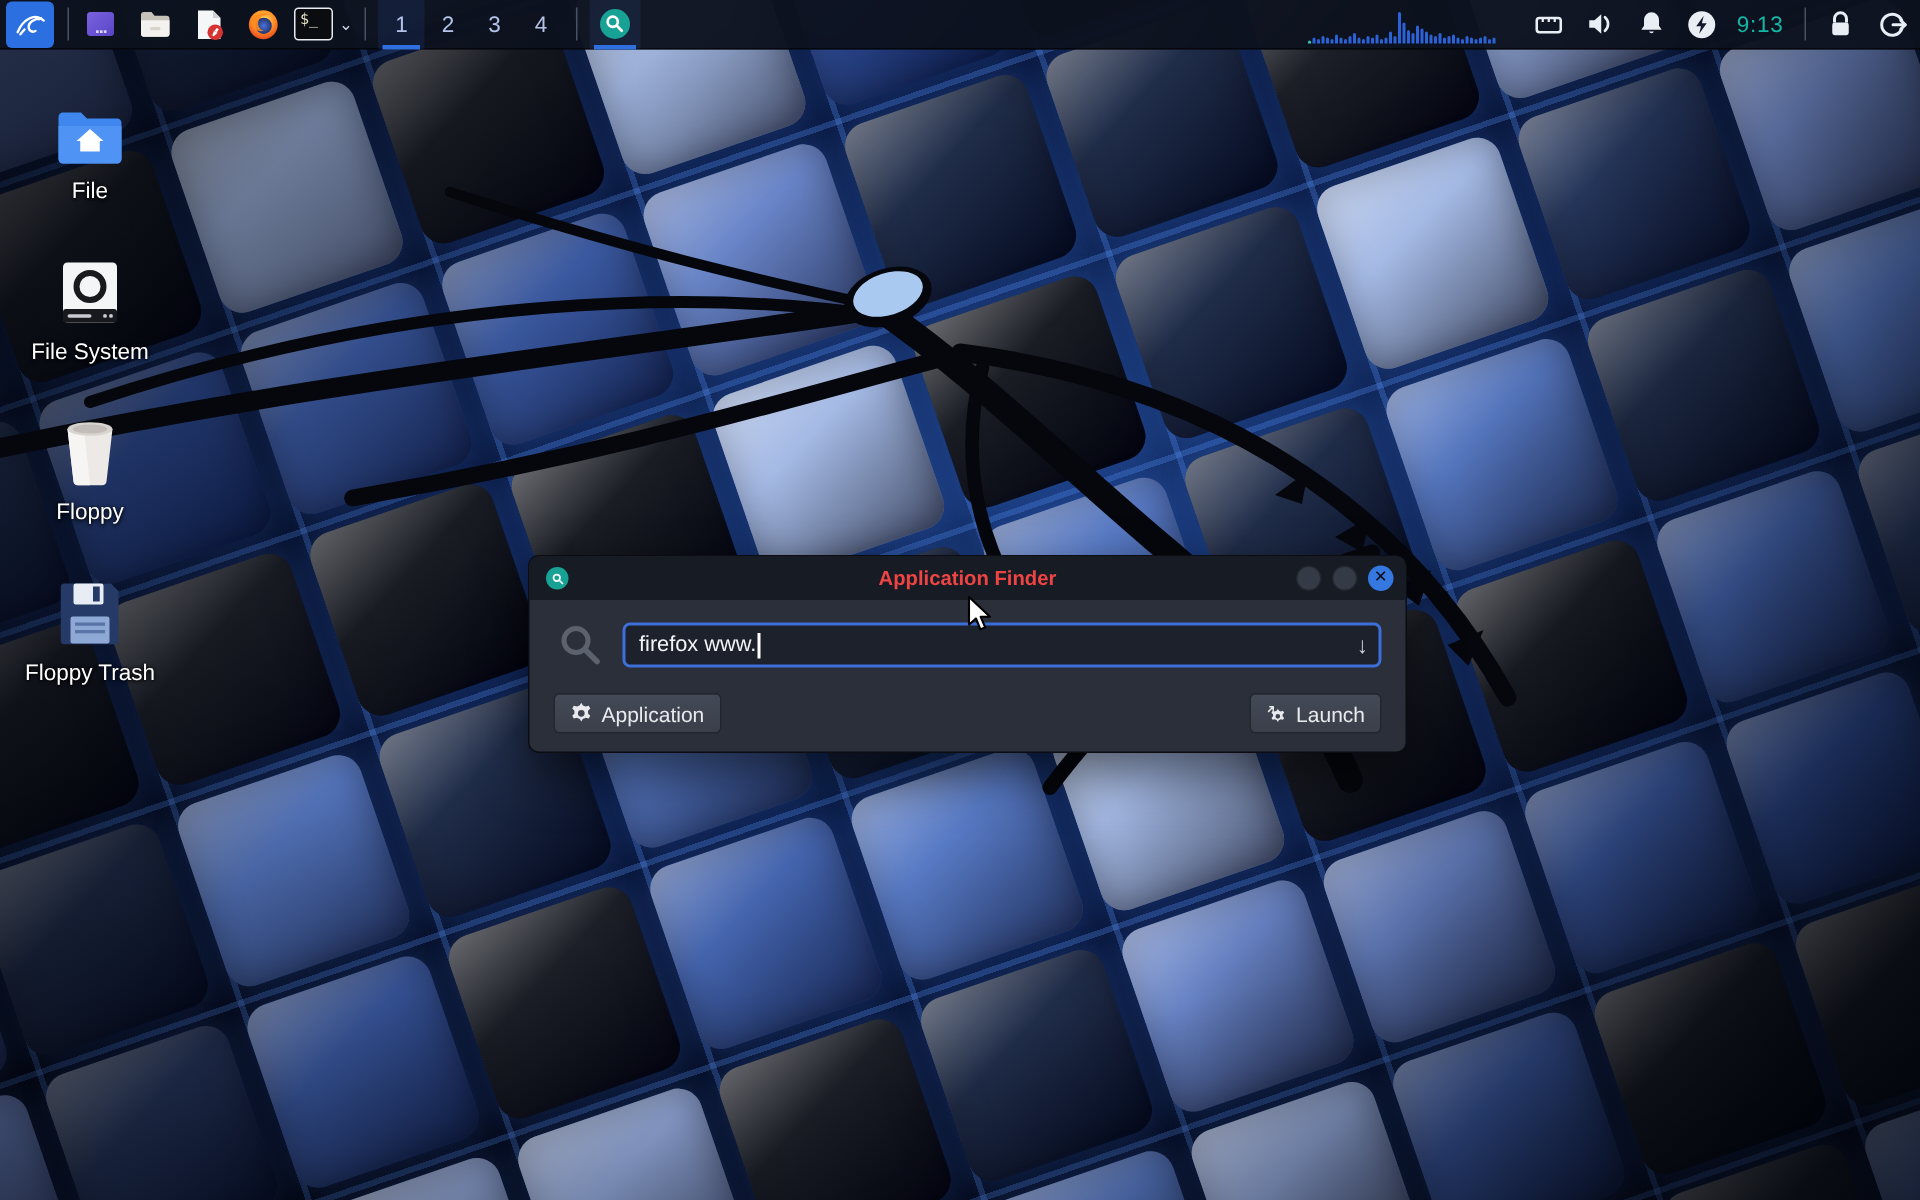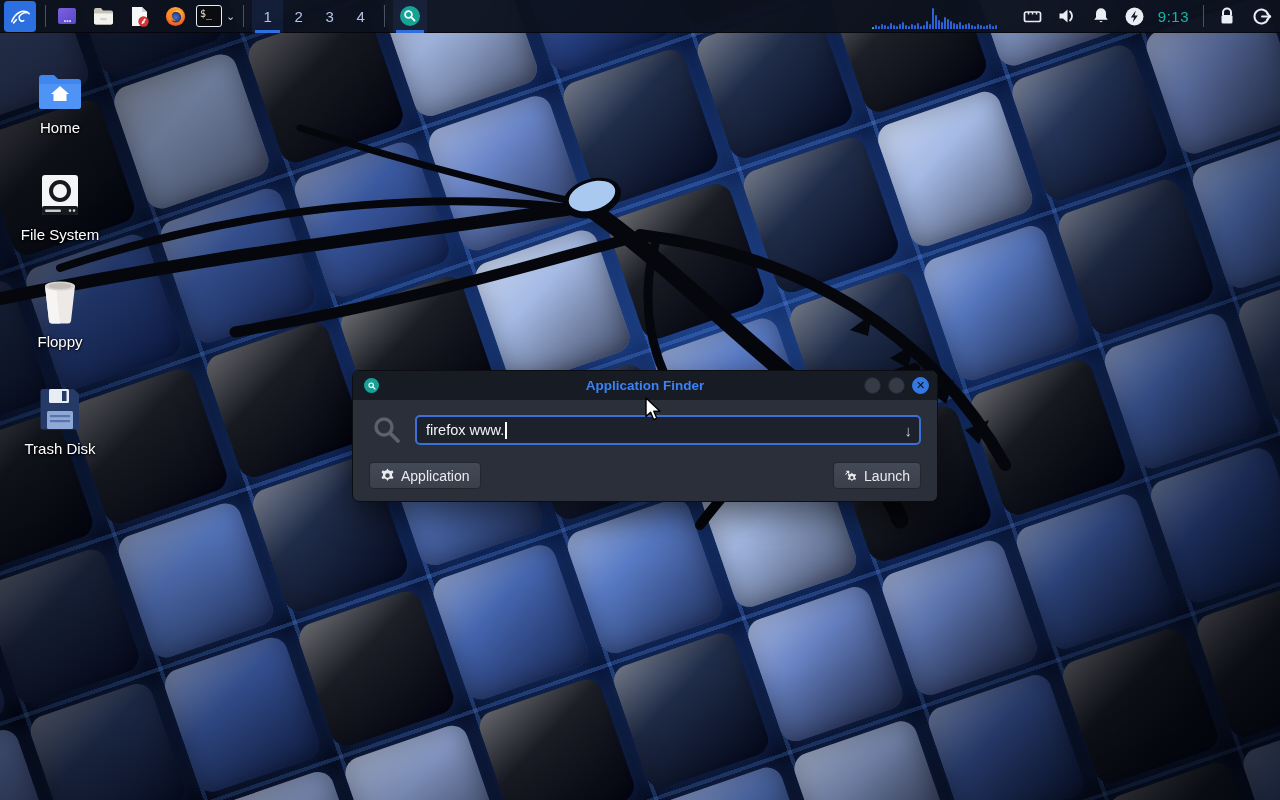--- a/index.html
+++ b/index.html
@@ -63,21 +63,21 @@
   .desktop-icons{position:absolute;left:8px;top:50px;z-index:2;width:104px;}
   .dicon{width:104px;height:100px;margin-bottom:7px;display:flex;flex-direction:column;align-items:center;justify-content:flex-start;}
   .dicon .art{height:52px;display:flex;align-items:flex-end;justify-content:center;margin-top:8px;}
   .dicon .lbl{margin-top:9px;color:#fff;font-size:15px;text-shadow:0 1px 3px rgba(0,0,0,.95),0 0 2px rgba(0,0,0,.9);white-space:nowrap;}
   
   .finder{position:absolute;left:352px;top:370px;width:586px;z-index:6;
     background:#2b2f39;border:1px solid #0b0d12;border-radius:7px;box-sizing:border-box;
     box-shadow:0 14px 34px rgba(0,0,0,.55);overflow:hidden;}
   .titlebar{height:29px;background:#171b23;display:flex;align-items:center;position:relative;padding:0 8px;}
   .titlebar .app-ic{width:15px;height:15px;border-radius:50%;background:#17a295;display:flex;align-items:center;justify-content:center;margin-left:3px;}
-  .title{position:absolute;left:0;right:0;text-align:center;color:#3b82f6;font-size:13.5px;font-weight:bold;pointer-events:none;}
+  .title{position:absolute;left:0;right:0;text-align:center;color:#ef4444;font-size:13.5px;font-weight:bold;pointer-events:none;}
   .winbtns{margin-left:auto;display:flex;align-items:center;gap:7px;z-index:1;}
   .winbtn{width:17px;height:17px;border-radius:50%;background:#343a46;border:1px solid #23272f;box-sizing:border-box;}
   .winbtn.close{background:#3478e0;border-color:#3478e0;color:#0b0d12;display:flex;align-items:center;justify-content:center;
     font-size:11px;font-weight:bold;line-height:1;}
   .finder-body{padding:14px 16px 12px 16px;text-align:center;}
   .search-row{display:flex;align-items:center;}
   .big-search{margin:0 12px 0 2px;flex:0 0 auto;display:flex;}
   .search-field{position:relative;flex:1;height:30px;background:#1d212b;border:2px solid #3d6fd8;border-radius:5px;
     box-sizing:border-box;display:flex;align-items:center;padding:0 26px 0 9px;}
   .search-text{color:#f2f4f7;font-size:14.5px;white-space:pre;}
@@ -374,21 +374,21 @@
 
 <div class="desktop-icons">
   <div class="dicon">
     <span class="art">
       <svg width="46" height="38" viewBox="0 0 46 38">
         <path d="M2 6 a3 3 0 0 1 3-3 h12 l4 4 h20 a3 3 0 0 1 3 3 v24 a3 3 0 0 1-3 3 h-36 a3 3 0 0 1-3-3 z" fill="#3f86ef"></path>
         <path d="M2 12 h42 v22 a3 3 0 0 1-3 3 h-36 a3 3 0 0 1-3-3 z" fill="#4f93f5"></path>
         <path d="M23 14 l9 8 h-2.5 v7 h-13 v-7 h-2.5 z" fill="#ffffff"></path>
       </svg>
     </span>
-    <span class="lbl">Home</span>
+    <span class="lbl">File</span>
   </div>
   <div class="dicon">
     <span class="art">
       <svg width="40" height="44" viewBox="0 0 40 44">
         <rect x="2" y="2" width="36" height="40" rx="3" fill="#f4f5f7"></rect>
         <circle cx="20" cy="18" r="9" fill="none" stroke="#17191d" stroke-width="4"></circle>
         <rect x="2" y="33" width="36" height="9" rx="2" fill="#17191d"></rect>
         <rect x="5" y="36.5" width="16" height="2.4" rx="1.2" fill="#c9ccd2"></rect>
         <circle cx="30" cy="37.6" r="1.3" fill="#c9ccd2"></circle>
         <circle cx="34" cy="37.6" r="1.3" fill="#c9ccd2"></circle>
@@ -411,21 +411,21 @@
     <span class="art">
       <svg width="42" height="44" viewBox="0 0 42 44">
         <path d="M4 2 h31 l5 5 v33 a2.5 2.5 0 0 1-2.5 2.5 h-33.5 a2.5 2.5 0 0 1-2.5-2.5 v-35.5 a2.5 2.5 0 0 1 2.5-2.5 z" fill="#253a66"></path>
         <rect x="10" y="2" width="20" height="14" rx="1.5" fill="#e8ecf4"></rect>
         <rect x="23" y="4" width="4.5" height="10" fill="#253a66"></rect>
         <rect x="8" y="24" width="26" height="18" rx="1.5" fill="#8fa9d6"></rect>
         <rect x="11" y="28" width="20" height="2.2" fill="#5a74a8"></rect>
         <rect x="11" y="33" width="20" height="2.2" fill="#5a74a8"></rect>
       </svg>
     </span>
-    <span class="lbl">Trash Disk</span>
+    <span class="lbl">Floppy Trash</span>
   </div>
 </div>
 
 <div class="finder">
   <div class="titlebar">
     <span class="app-ic">
       <svg width="10" height="10" viewBox="0 0 12 12">
         <circle cx="5" cy="5" r="2.6" fill="none" stroke="#fff" stroke-width="1.4"></circle>
         <path d="M7 7 L9.6 9.6" stroke="#fff" stroke-width="1.4" stroke-linecap="round"></path>
       </svg>

